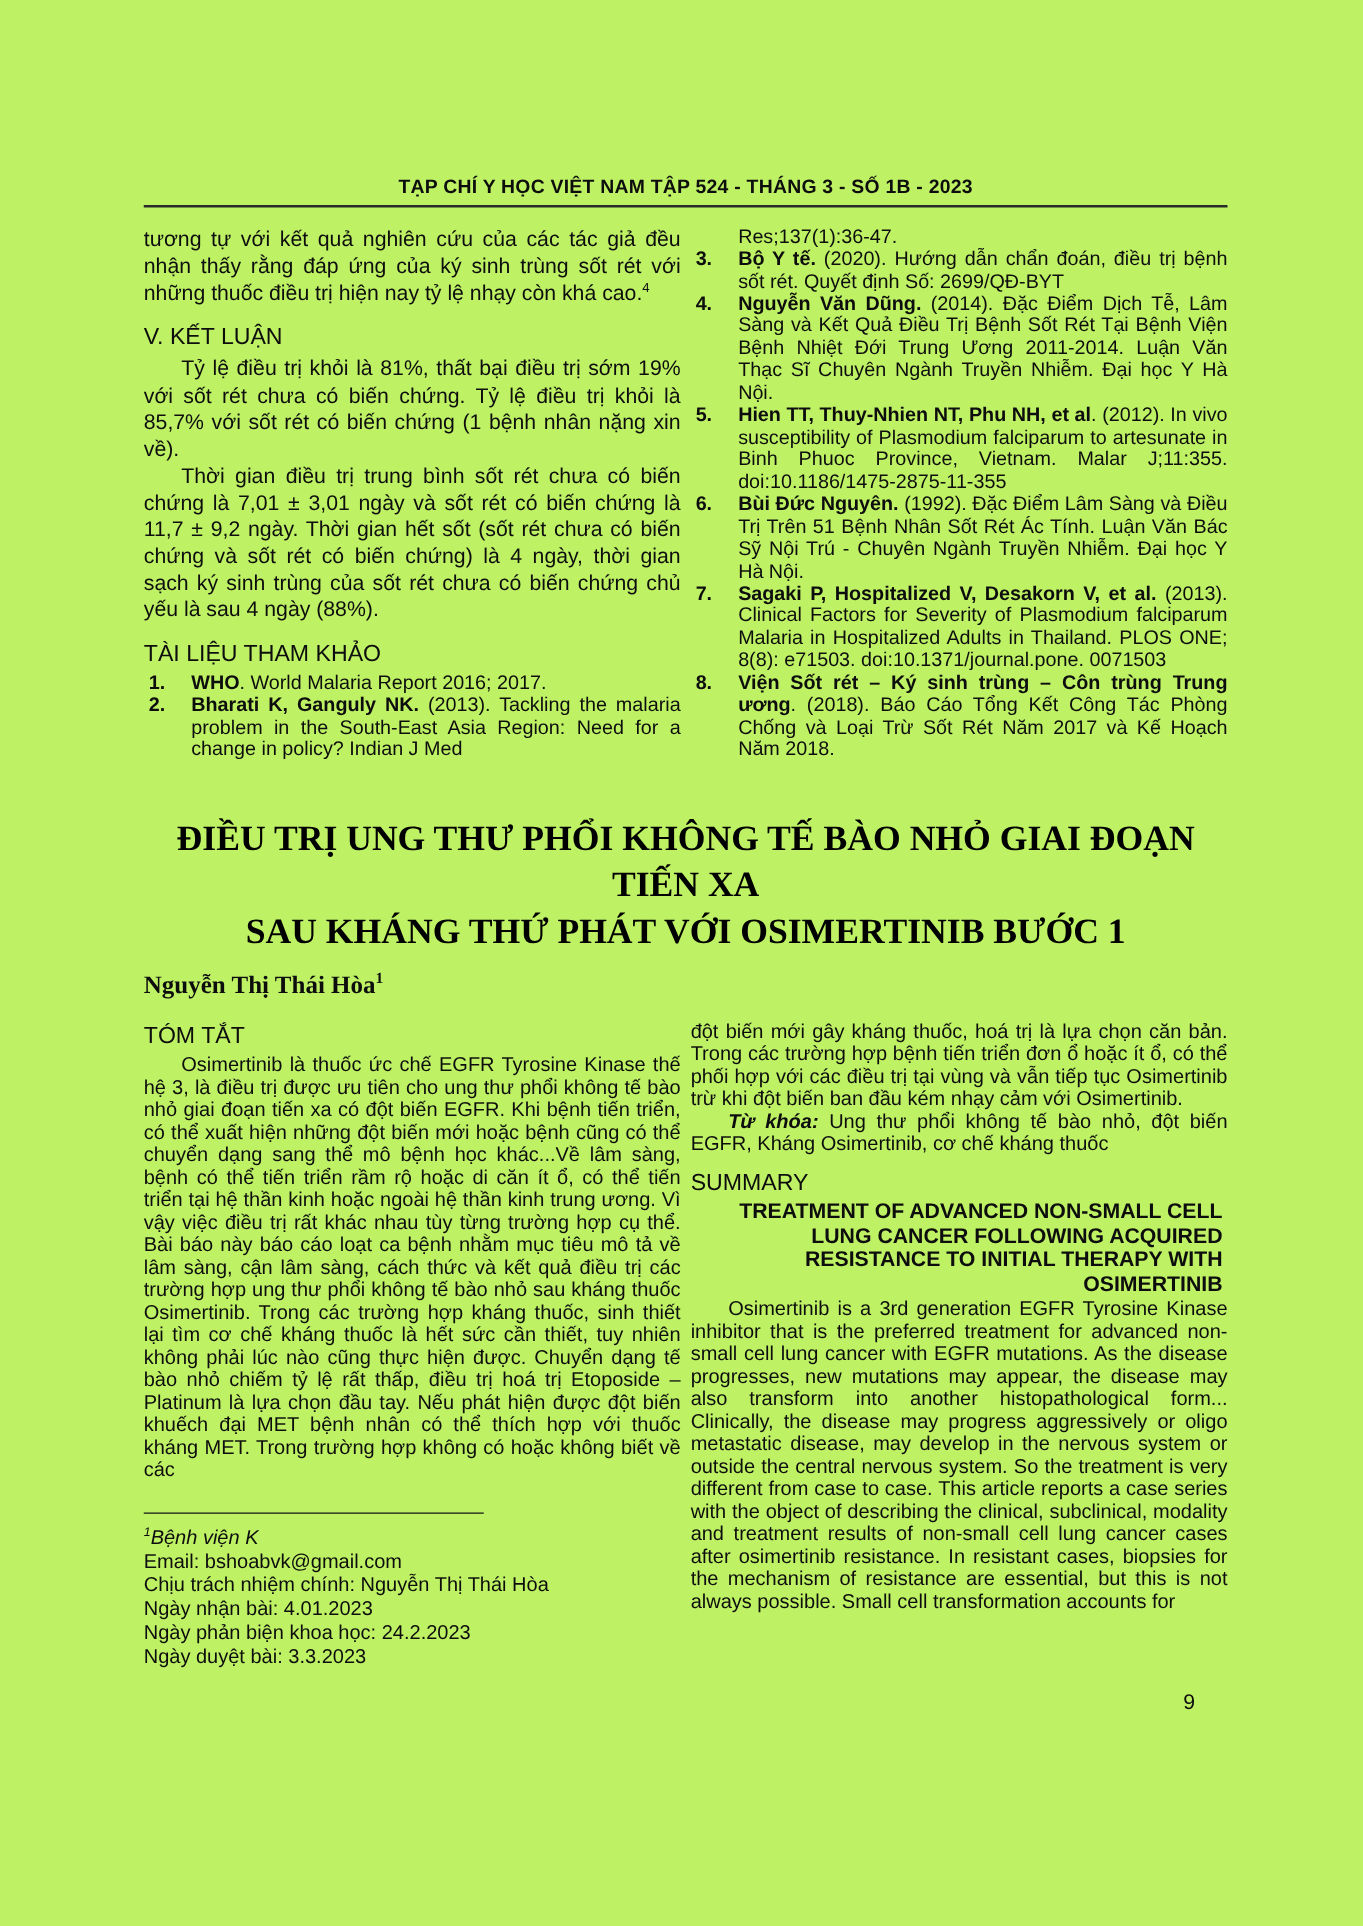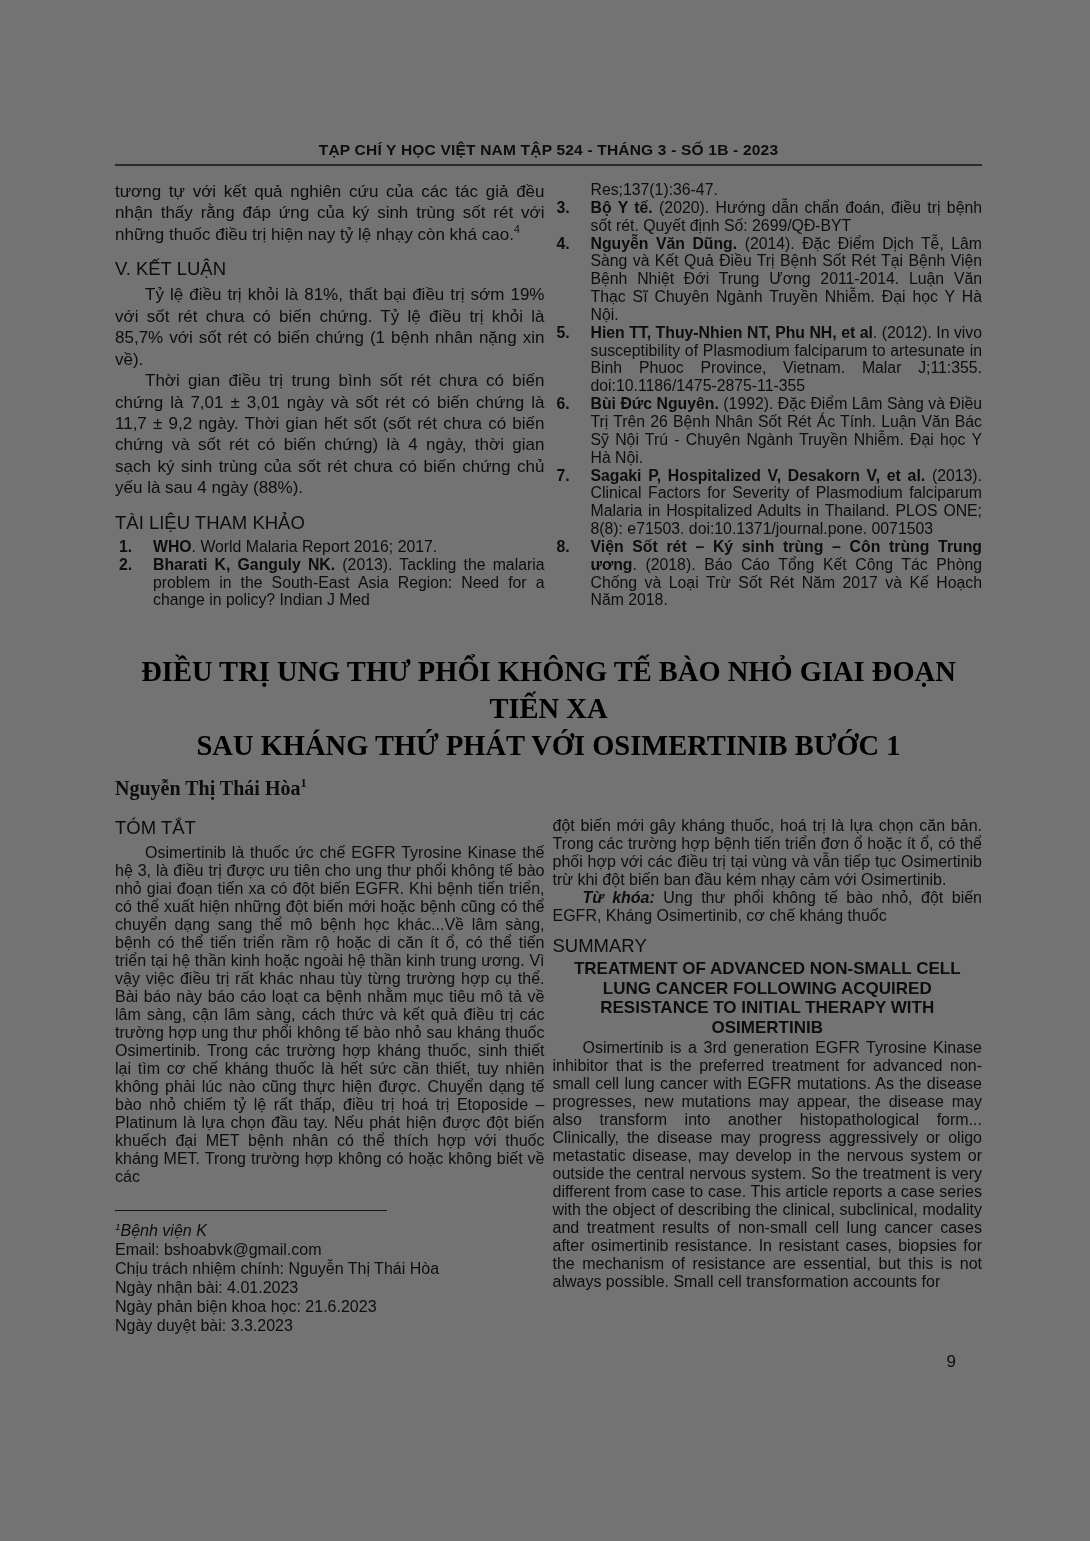--- a/index.html
+++ b/index.html
@@ -1,17 +1,17 @@
 <!DOCTYPE html>
 <html><head>
 <meta charset="utf-8">
 <style>
   html,body {margin:0; padding:0; background:#e8e8e8;}
   .page {
-    width:1090px; height:1541px; margin:0 auto; background:#737373;
+    width:1090px; height:1541px; margin:0 auto; background:#bef264;
     position:relative; box-sizing:border-box;
     padding:141px 108px 0 115px;
     font-family:"Liberation Sans", sans-serif; color:#0d0d0d;
     overflow:hidden;
   }
   .journal-header {
     text-align:center; font-weight:bold; font-size:15.5px; letter-spacing:0.2px;
     padding-bottom:5px; border-bottom:2.2px solid #2a2a2a;
   }
   .cols {display:flex; gap:8px; margin-top:15px;}
@@ -37,21 +37,21 @@
   .author-line {
     margin-top:13px; text-align:left;
     font-family:Liberation Serif, serif; font-weight:bold; font-size:20px;
   }
   .cols-abstract {margin-top:17px;}
 
   .abs {font-size:16px; line-height:1.125; text-align:justify;}
   .abs p {margin:0;}
   .kw-label {font-weight:bold; font-style:italic;}
 
-  .en-title {text-align:center; font-weight:bold; font-size:17px; line-height:1.17; margin:1px 4px 1px 4px;}
+  .en-title {text-align:right; font-weight:bold; font-size:17px; line-height:1.17; margin:1px 4px 1px 4px;}
 
   .footnote {margin-top:24px; font-size:16px; line-height:1.19;}
   .fn-rule {width:272px; border-top:1.8px solid #141414; margin-bottom:10px; height:0;}
   .fn-aff {font-style:italic;}
   .footnote p {margin:0;}
 
   sup {font-size:0.62em; vertical-align:super; line-height:0;}
 
   .page-num {position:absolute; right:134px; top:1352px; font-size:17px;}
 </style>
@@ -78,21 +78,21 @@
         <p class="ref"><span class="ref-num">2.</span><span class="ref-bold">Bharati K, Ganguly NK.</span><span> (2013). Tackling the malaria problem in the South-East Asia Region: Need for a change in policy? Indian J Med</span></p>
       </div>
     </div>
 
     <div class="col">
       <div class="ref-block">
         <p class="ref-cont">Res;137(1):36-47.</p>
         <p class="ref"><span class="ref-num">3.</span><span class="ref-bold">Bộ Y tế.</span><span> (2020). Hướng dẫn chẩn đoán, điều trị bệnh sốt rét. Quyết định Số: 2699/QĐ-BYT</span></p>
         <p class="ref"><span class="ref-num">4.</span><span class="ref-bold">Nguyễn Văn Dũng.</span><span> (2014). Đặc Điểm Dịch Tễ, Lâm Sàng và Kết Quả Điều Trị Bệnh Sốt Rét Tại Bệnh Viện Bệnh Nhiệt Đới Trung Ương 2011-2014. Luận Văn Thạc Sĩ Chuyên Ngành Truyền Nhiễm. Đại học Y Hà Nội.</span></p>
         <p class="ref"><span class="ref-num">5.</span><span class="ref-bold">Hien TT, Thuy-Nhien NT, Phu NH, et al</span><span>. (2012). In vivo susceptibility of Plasmodium falciparum to artesunate in Binh Phuoc Province, Vietnam. Malar J;11:355. doi:10.1186/1475-2875-11-355</span></p>
-        <p class="ref"><span class="ref-num">6.</span><span class="ref-bold">Bùi Đức Nguyên.</span><span> (1992). Đặc Điểm Lâm Sàng và Điều Trị Trên 26 Bệnh Nhân Sốt Rét Ác Tính. Luận Văn Bác Sỹ Nội Trú - Chuyên Ngành Truyền Nhiễm. Đại học Y Hà Nội.</span></p>
+        <p class="ref"><span class="ref-num">6.</span><span class="ref-bold">Bùi Đức Nguyên.</span><span> (1992). Đặc Điểm Lâm Sàng và Điều Trị Trên 51 Bệnh Nhân Sốt Rét Ác Tính. Luận Văn Bác Sỹ Nội Trú - Chuyên Ngành Truyền Nhiễm. Đại học Y Hà Nội.</span></p>
         <p class="ref"><span class="ref-num">7.</span><span class="ref-bold">Sagaki P, Hospitalized V, Desakorn V, et al.</span><span> (2013). Clinical Factors for Severity of Plasmodium falciparum Malaria in Hospitalized Adults in Thailand. PLOS ONE; 8(8): e71503. doi:10.1371/journal.pone. 0071503</span></p>
         <p class="ref"><span class="ref-num">8.</span><span class="ref-bold">Viện Sốt rét – Ký sinh trùng – Côn trùng Trung ương</span><span>. (2018). Báo Cáo Tổng Kết Công Tác Phòng Chống và Loại Trừ Sốt Rét Năm 2017 và Kế Hoạch Năm 2018.</span></p>
       </div>
     </div>
   </div>
 
   <div class="article-title">
     <div>ĐIỀU TRỊ UNG THƯ PHỔI KHÔNG TẾ BÀO NHỎ GIAI ĐOẠN TIẾN XA</div>
     <div>SAU KHÁNG THỨ PHÁT VỚI OSIMERTINIB BƯỚC 1</div>
   </div>
@@ -105,21 +105,21 @@
       <div class="abs">
         <p class="indent">Osimertinib là thuốc ức chế EGFR Tyrosine Kinase thế hệ 3, là điều trị được ưu tiên cho ung thư phổi không tế bào nhỏ giai đoạn tiến xa có đột biến EGFR. Khi bệnh tiến triển, có thể xuất hiện những đột biến mới hoặc bệnh cũng có thể chuyển dạng sang thể mô bệnh học khác...Về lâm sàng, bệnh có thể tiến triển rầm rộ hoặc di căn ít ổ, có thể tiến triển tại hệ thần kinh hoặc ngoài hệ thần kinh trung ương. Vì vậy việc điều trị rất khác nhau tùy từng trường hợp cụ thể. Bài báo này báo cáo loạt ca bệnh nhằm mục tiêu mô tả về lâm sàng, cận lâm sàng, cách thức và kết quả điều trị các trường hợp ung thư phổi không tế bào nhỏ sau kháng thuốc Osimertinib. Trong các trường hợp kháng thuốc, sinh thiết lại tìm cơ chế kháng thuốc là hết sức cần thiết, tuy nhiên không phải lúc nào cũng thực hiện được. Chuyển dạng tế bào nhỏ chiếm tỷ lệ rất thấp, điều trị hoá trị Etoposide – Platinum là lựa chọn đầu tay. Nếu phát hiện được đột biến khuếch đại MET bệnh nhân có thể thích hợp với thuốc kháng MET. Trong trường hợp không có hoặc không biết về các</p>
       </div>
 
       <div class="footnote">
         <div class="fn-rule"></div>
         <p class="fn-aff"><sup>1</sup><span>Bệnh viện K</span></p>
         <p>Email: bshoabvk@gmail.com</p>
         <p>Chịu trách nhiệm chính: Nguyễn Thị Thái Hòa</p>
         <p>Ngày nhận bài: 4.01.2023</p>
-        <p>Ngày phản biện khoa học: 21.6.2023</p>
+        <p>Ngày phản biện khoa học: 24.2.2023</p>
         <p>Ngày duyệt bài: 3.3.2023</p>
       </div>
     </div>
 
     <div class="col">
       <div class="abs">
         <p>đột biến mới gây kháng thuốc, hoá trị là lựa chọn căn bản. Trong các trường hợp bệnh tiến triển đơn ổ hoặc ít ổ, có thể phối hợp với các điều trị tại vùng và vẫn tiếp tục Osimertinib trừ khi đột biến ban đầu kém nhạy cảm với Osimertinib.</p>
         <p class="indent"><span class="kw-label">Từ khóa:</span><span> Ung thư phổi không tế bào nhỏ, đột biến EGFR, Kháng Osimertinib, cơ chế kháng thuốc</span></p>
       </div>
 

